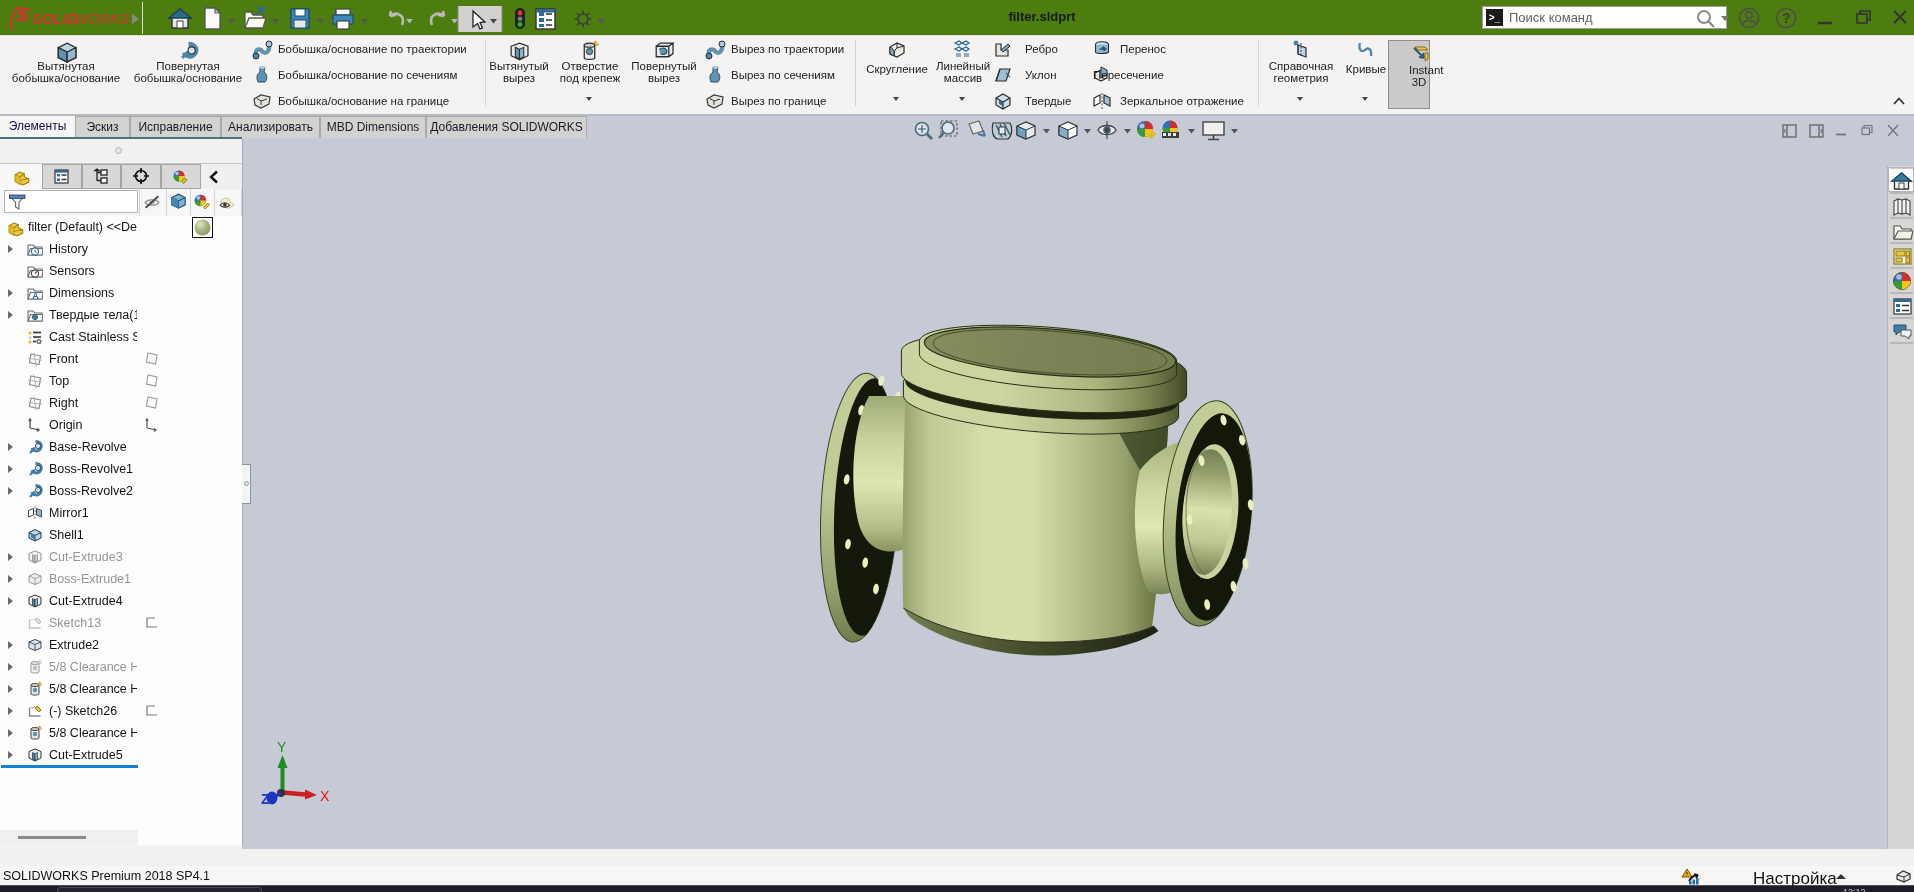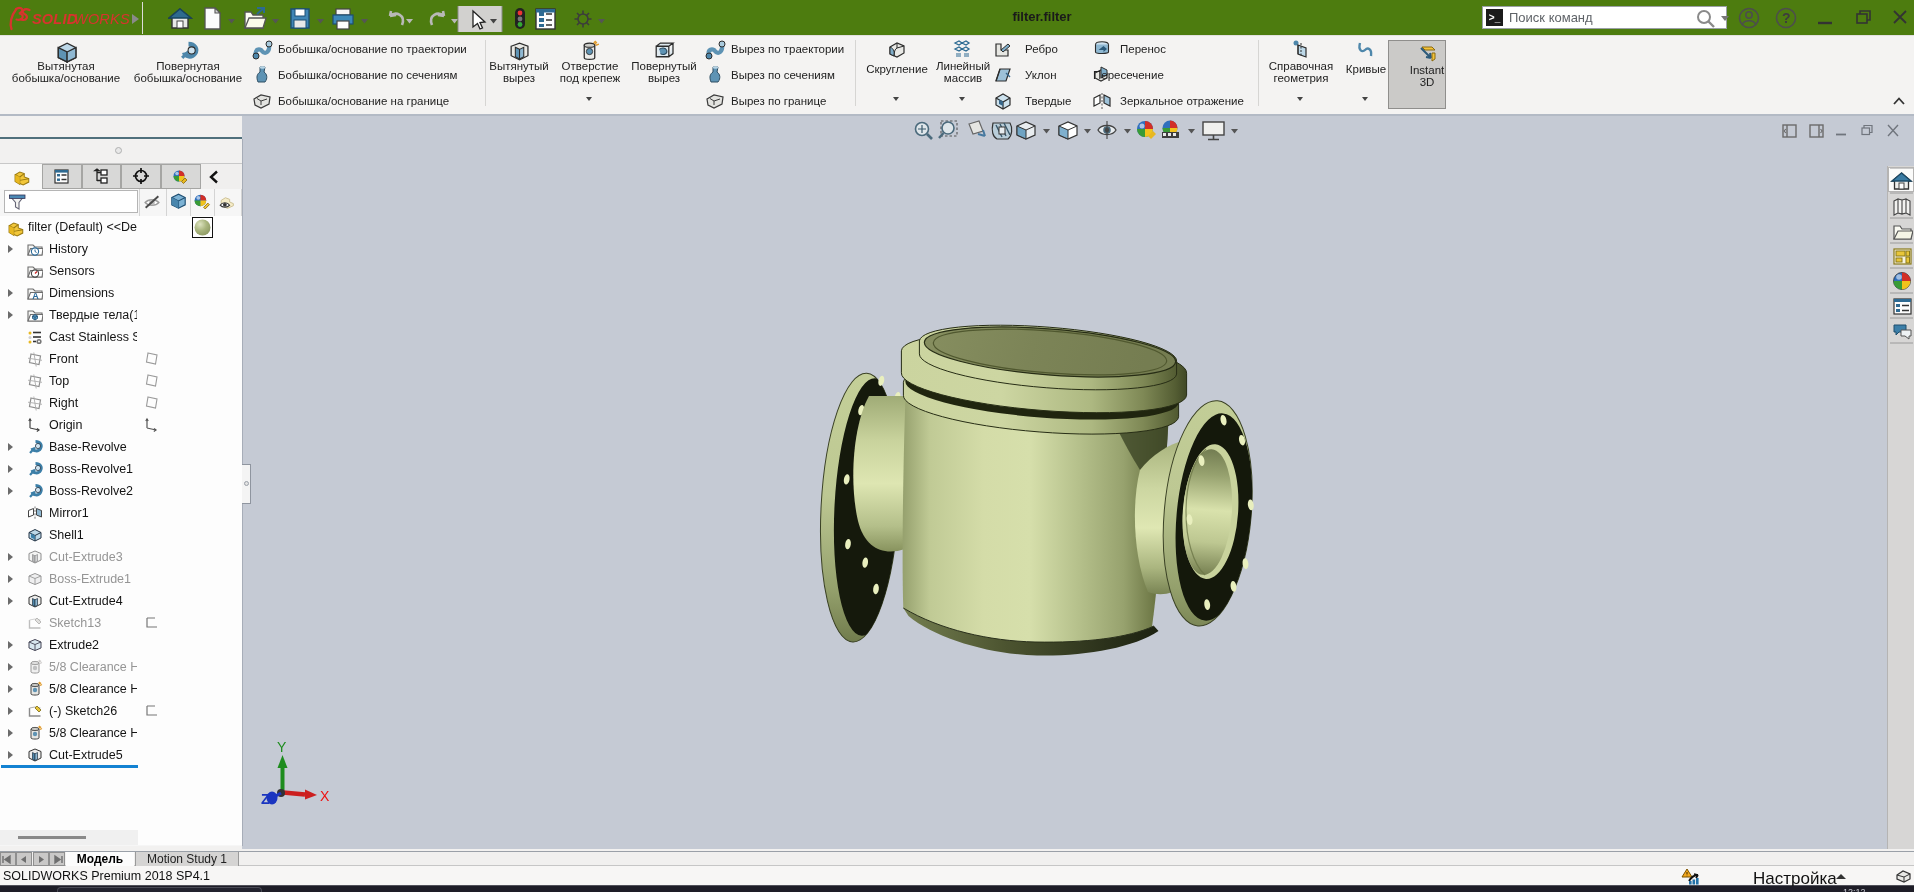--- a/index.html
+++ b/index.html
@@ -11,21 +11,21 @@
 
 #searchbox{position:absolute;left:1482px;top:6px;width:245px;height:23px;border:1px solid #9aa0a6;background:#fff;}
 #searchbox .term{position:absolute;left:3px;top:2px;width:17px;height:17px;background:#1b1b1b;color:#fff;font-size:10px;font-weight:bold;line-height:17px;text-align:center;}
 #searchbox .ph{position:absolute;left:26px;top:3px;font-size:13px;color:#5f6368;}
 
 #ribbon{left:0;top:36px;width:1914px;height:80px;background:#f4f3f2;border-bottom:2px solid #b3bac5;}
 .rsep{position:absolute;top:4px;height:66px;width:1px;background:#d6d5d3;}
 .rlabel{position:absolute;font-size:11.5px;color:#222;text-align:center;line-height:11.5px;}
 .flytext{position:absolute;font-size:11.5px;color:#222;white-space:nowrap;}
 .rdd{position:absolute;width:0;height:0;border-left:3.5px solid transparent;border-right:3.5px solid transparent;border-top:4px solid #444;}
-#instant3d{position:absolute;left:1388px;top:4px;width:58px;height:69px;background:#cbcac8;border:1px solid #8f8e8c;text-align:center;font-size:11.5px;color:#222;padding-left:20px;}
+#instant3d{position:absolute;left:1388px;top:4px;width:42px;height:69px;background:#cbcac8;border:1px solid #8f8e8c;text-align:center;font-size:11.5px;color:#222;padding-left:20px;}
 
 #cmtabs{left:0;top:116px;width:588px;height:23px;}
 .cmtab{position:absolute;top:0;height:22px;background:#d2d2d0;border:1px solid #a9a9a7;border-bottom:none;font-size:12px;color:#1b1b28;text-align:center;line-height:21px;}
 .cmtab.active{background:#f6f5f4;border:none;color:#10104a;height:23px;}
 #tealline{left:0;top:137px;width:242px;height:2px;background:#50707c;}
 
 #viewport{left:242px;top:116px;width:1672px;height:733px;background:#c5cad4;}
 
 
 #taskstrip{left:1887px;top:166px;width:27px;height:683px;background:#d7d6d5;border-left:1px solid #b5b4b3;}
@@ -334,21 +334,21 @@
           <rect x="5" y="18" width="5" height="3" fill="#2e6a92"></rect>
   <path d="M12 8 h6 M12 14 h6 M12 19 h6" stroke="#333" stroke-width="1.6"></path>
   <rect x="2" y="3" width="19" height="3.5" fill="#2e6a92"></rect>
  </g>
  <g transform="translate(404,0)" fill="none" stroke="#3c3c3c" stroke-width="1.6">
   <circle cx="11" cy="13" r="5"></circle>
   <path d="M11 4.5 V8 M11 18 V21.5 M2.5 13 H6 M16 13 H19.5 M5 7 L7.5 9.5 M14.5 16.5 L17 19 M17 7 L14.5 9.5 M7.5 16.5 L5 19"></path>
  </g>
  <path d="M430 13 l7 0 l-3.5 4.5 Z" fill="#555"></path>
 </svg>
-<div id="doctitle">filter.filter</div>
+<div id="doctitle">filter.sldprt</div>
 <div id="searchbox">
         <div class="term">&gt;_</div>
         <div class="ph">Поиск команд</div>
       </div>
 <svg class="abs" style="left:1694px;top:8px" width="40" height="22" viewBox="0 0 40 22">
  <circle cx="10" cy="9" r="6" fill="none" stroke="#8a8a8a" stroke-width="2"></circle>
  <path d="M14.5 13.5 L20 19" stroke="#8a8a8a" stroke-width="2.4"></path>
  <path d="M27 8 l8 0 l-4 5 Z" fill="#777"></path>
 </svg>
 <svg class="abs" style="left:1738px;top:6px" width="176px" height="24" viewBox="0 0 176 24">
@@ -516,20 +516,28 @@
 <div class="rdd" style="left:959px;top:61px"></div>
 <div class="rdd" style="left:1297px;top:61px"></div>
 <div class="rdd" style="left:1362px;top:61px"></div>
 <div id="instant3d"><svg width="22" height="20" viewBox="0 0 20 20" style="margin-top:3px">
           <use href="#i3d"></use>
         </svg><div style="margin-top:-2px">Instant<br>3D</div></div>
 <svg class="abs" style="left:1892px;top:60px" width="14" height="10" viewBox="0 0 14 10">
         <path d="M2 8 L7 2.5 L12 8" fill="none" stroke="#333" stroke-width="1.8"></path>
       </svg>
 </div>
+<div class="abs" id="cmtabs">
+<div class="cmtab active" style="left:0px;width:75px">Элементы</div>
+<div class="cmtab" style="left:75px;width:55px">Эскиз</div>
+<div class="cmtab" style="left:130px;width:91px">Исправление</div>
+<div class="cmtab" style="left:221px;width:99px">Анализировать</div>
+<div class="cmtab" style="left:320px;width:106px">MBD Dimensions</div>
+<div class="cmtab" style="left:426px;width:161px">Добавления SOLIDWORKS</div>
+</div>
 <div class="abs" id="tealline"></div>
 <div class="abs" style="left:242px;top:139px;width:1px;height:707px;background:#a7adb8"></div>
 <div class="abs" style="left:242px;top:464px;width:9px;height:40px;background:#f4f4f4;border:1px solid #8f959f;border-left:none"></div>
 <div class="abs" style="left:244px;top:481px;width:5px;height:5px;border-radius:50%;border:1px solid #9aa0a8;background:#e2e2e2"></div>
 <div class="abs" id="taskstrip">
 <div class="abs" style="left:0px;top:1px;width:26px;height:25px;background:#fbfbfa;border:1px solid #b5b4b3"></div>
 <svg class="abs" style="left:2px;top:2px" width="23" height="350" viewBox="0 0 23 350">
  <g fill="none" stroke="#9a9a9a" stroke-width="1">
           <path d="M0 0 H23 M0 25 H23 M0 50 H23 M0 75 H23 M0 100 H23 M0 125 H23 M0 150 H23 M0 175 H23"></path>
         </g>
@@ -1010,36 +1018,20 @@
               <stop offset="1" stop-color="#8a9660"></stop>
             </radialGradient>
           </defs>
           <circle cx="9.5" cy="9.5" r="8" fill="url(#gball)"></circle>
         </svg>
 </div>
 <div id="rollback"></div>
 <div id="hscroll">
         <div id="hthumb"></div>
       </div>
-</div>
-<div class="abs" id="bottomtabs">
-<div class="navbtn" style="left:0px"></div>
-      <div class="navbtn" style="left:16px"></div>
-      <div class="navbtn" style="left:33px"></div>
-      <div class="navbtn" style="left:49px"></div>
-<svg class="abs" style="left:0;top:2px" width="66" height="11" viewBox="0 0 66 11">
- <g fill="#6e6e6e">
-          <path d="M3 2 v7 M10 2 L5 5.5 L10 9 Z" stroke="#6e6e6e" stroke-width="1.4"></path>
-          <path d="M26 2 L21 5.5 L26 9 Z"></path>
-          <path d="M39 2 L44 5.5 L39 9 Z"></path>
-          <path d="M62 2 v7 M55 2 L60 5.5 L55 9 Z" stroke="#6e6e6e" stroke-width="1.4"></path>
-        </g>
-</svg>
-<div id="modeltab">Модель</div>
-<div id="motiontab">Motion Study 1</div>
 </div>
 <div class="abs" id="statusbar">
       <div class="ltext">SOLIDWORKS Premium 2018 SP4.1</div>
       <div class="rtext">Настройка</div>
 <svg class="abs" style="left:1681px;top:2px" width="22" height="17" viewBox="0 0 22 17">
  <path d="M6 1 L11 9 L1 9 Z" fill="#f2a71d" stroke="#7a5200" stroke-width="1"></path>
  <path d="M6 4 v2.5 m0 1.2 v0.6" stroke="#5a3c00" stroke-width="1.2" fill="none"></path>
  <path d="M8 13 C11 8 14 7 17 7 M17 7 l-4 -1 m4 1 l-2 3" stroke="#111" stroke-width="1.8" fill="none"></path>
  <rect x="8" y="13" width="2.6" height="3.5" fill="#2471a8"></rect>
         <rect x="11.5" y="11.5" width="2.6" height="5" fill="#2471a8"></rect>

